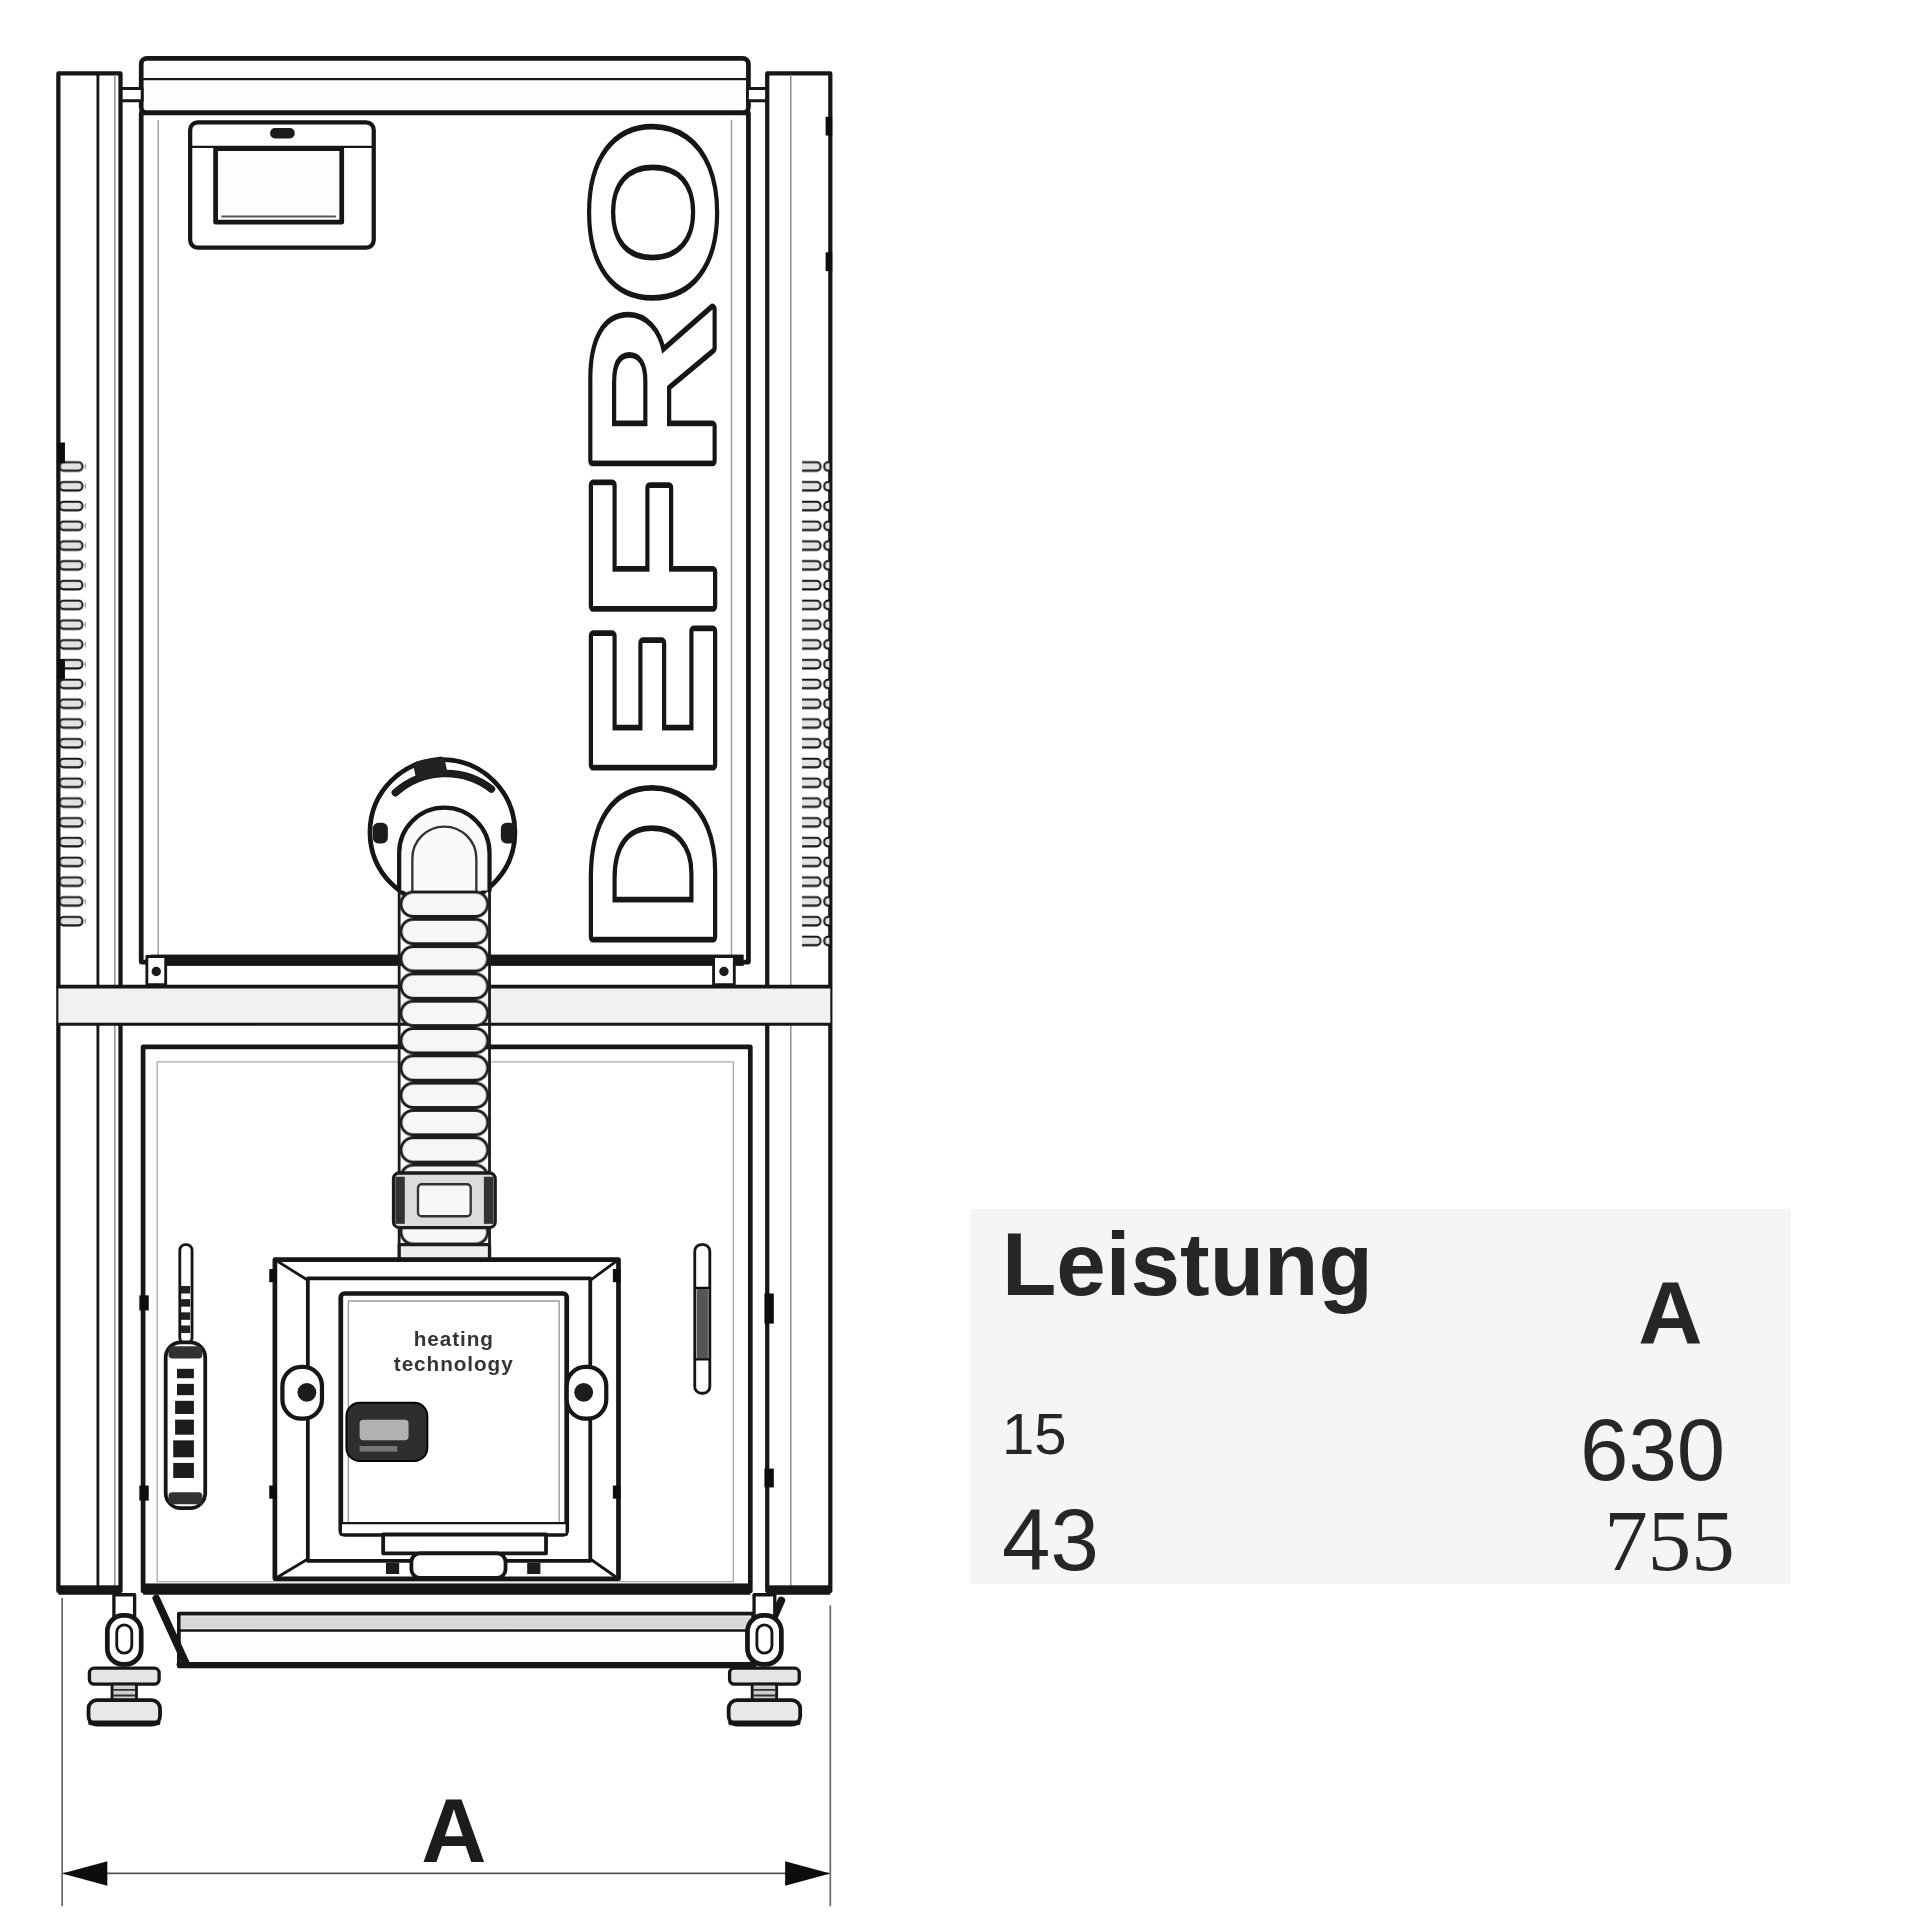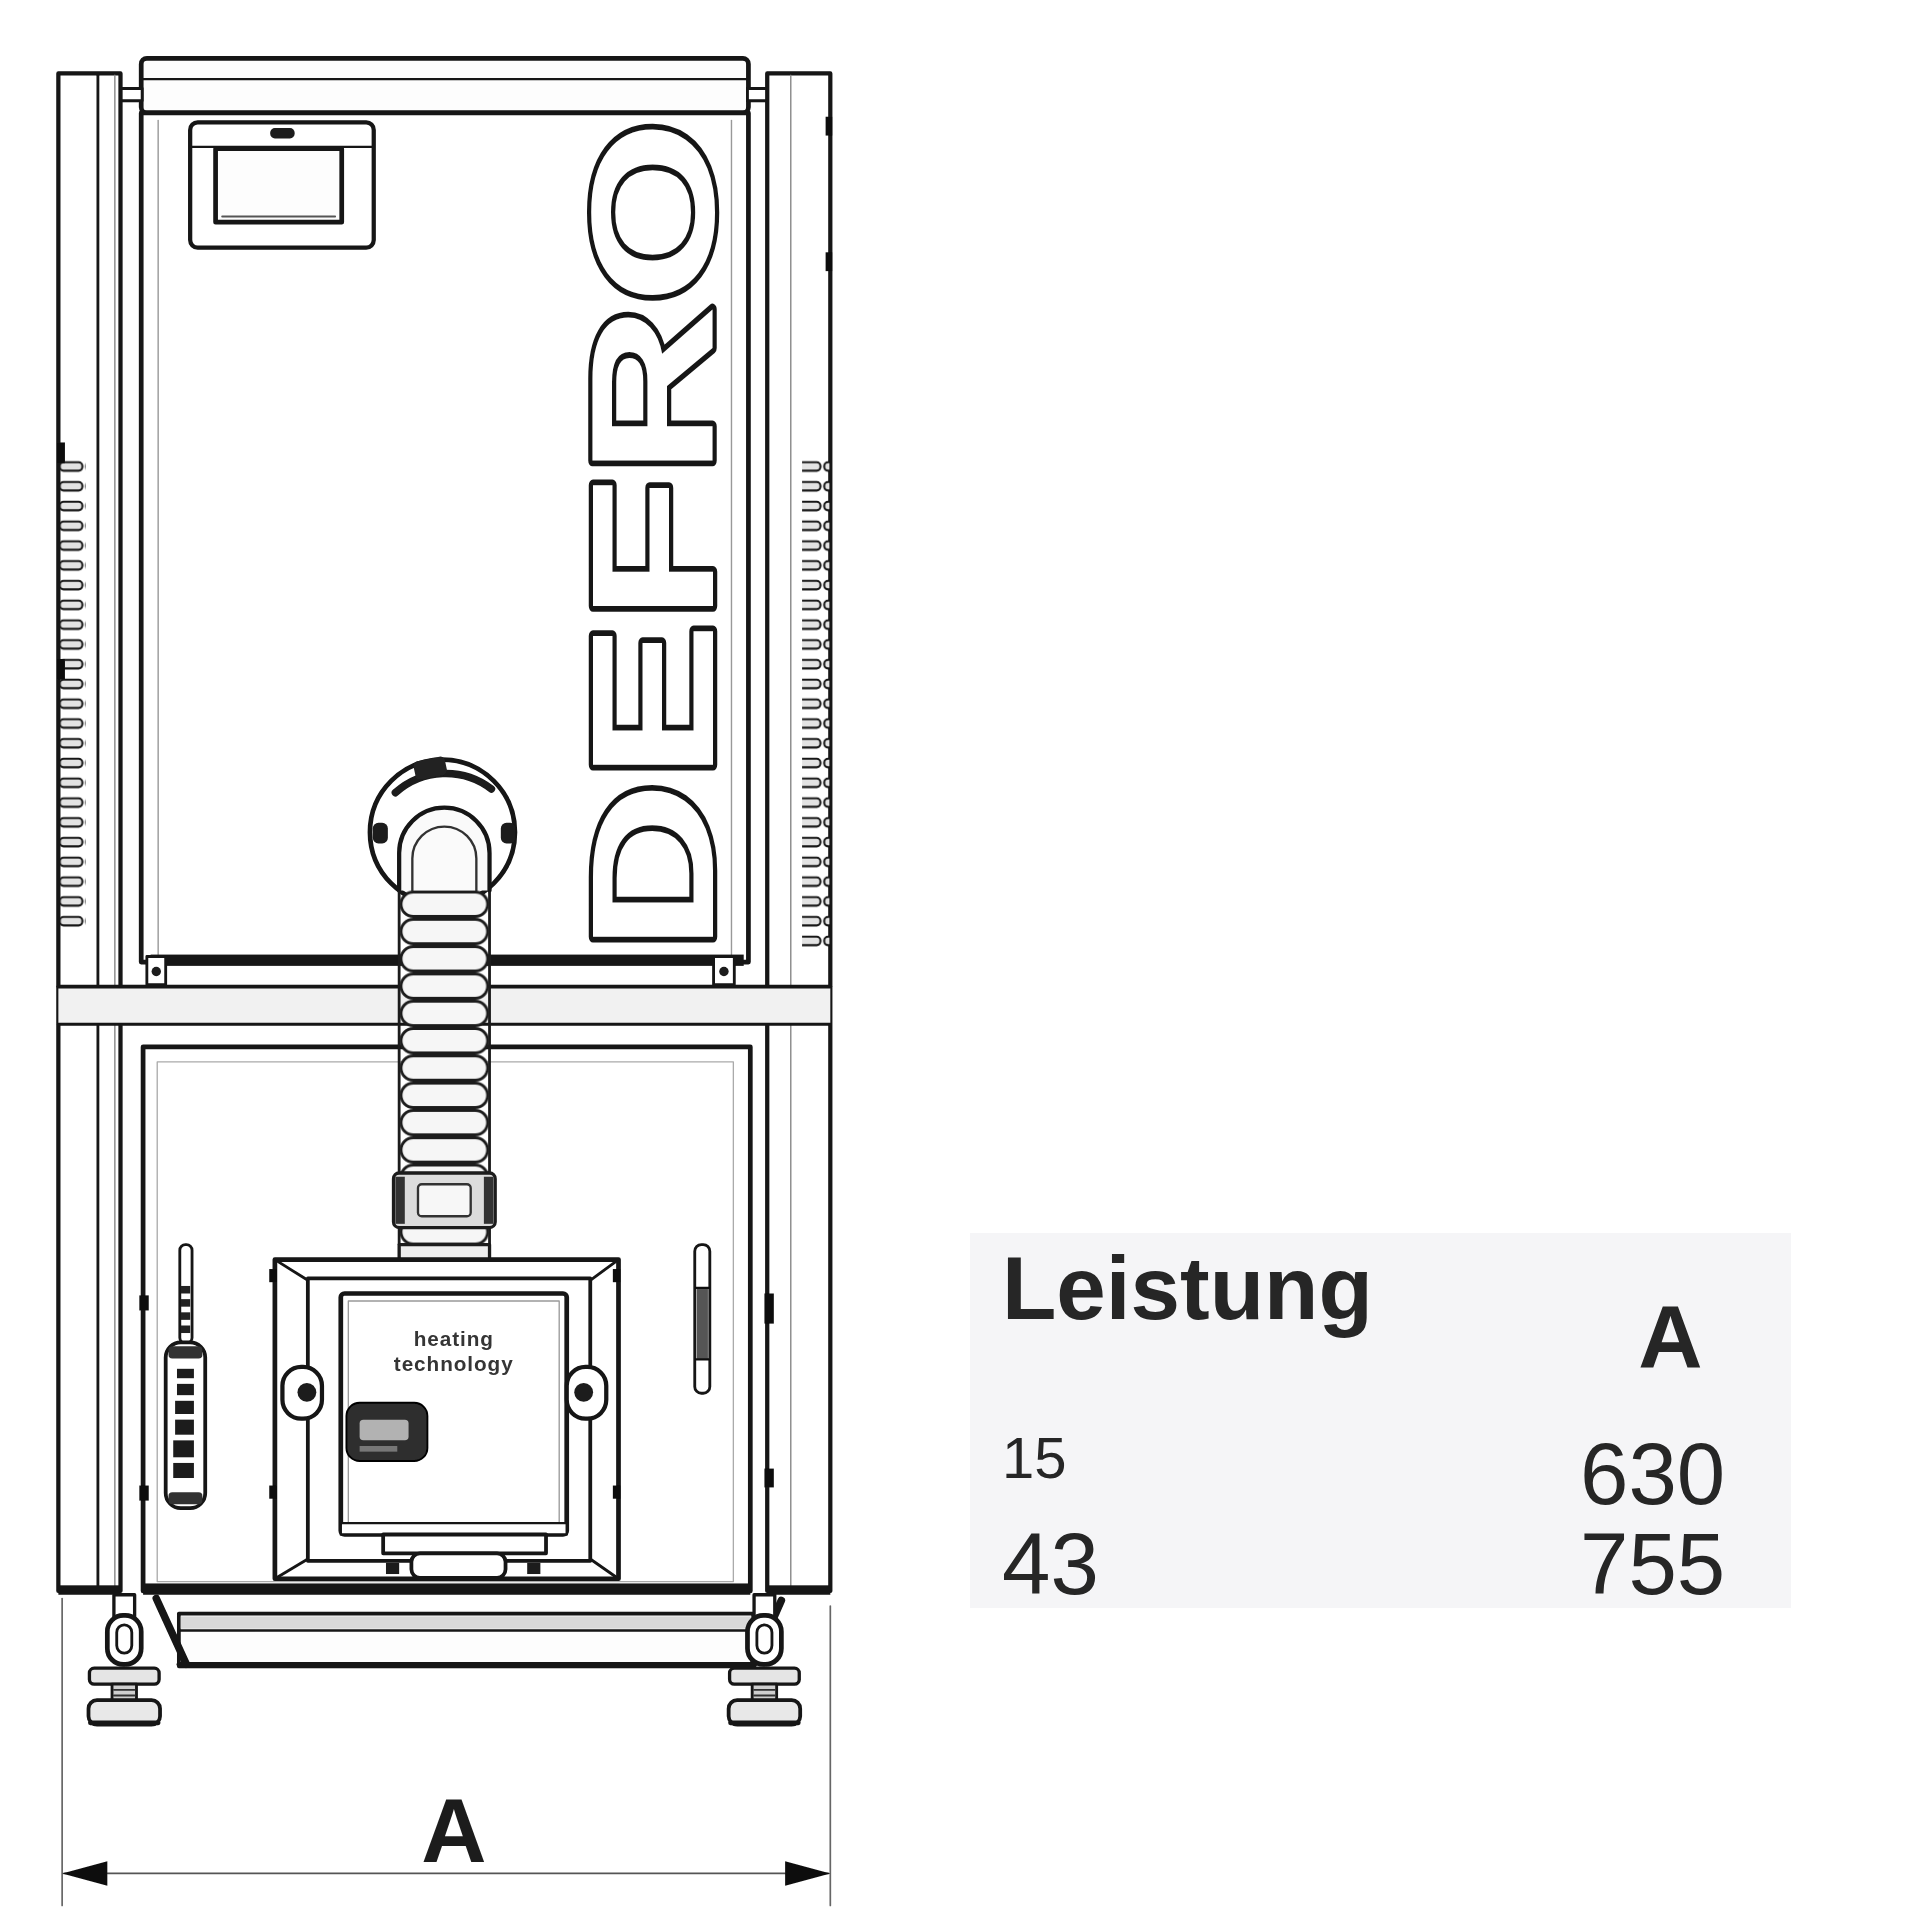--- a/index.html
+++ b/index.html
@@ -1,29 +1,29 @@
 <!DOCTYPE html>
 <html style="font-size:15px"><head>
 <meta charset="utf-8">
 <style>
   html,body{margin:0;padding:0;background:#ffffff;}
   .stage{position:relative;width:1928px;height:1928px;background:#ffffff;overflow:hidden;
          font-family:"Liberation Sans", sans-serif;}
   .stage svg{position:absolute;left:0;top:0;}
   
   .spec-panel{position:absolute;left:970px;top:1209px;width:821px;height:375px;
-              background:#f5f5f7;margin-top:24px;}
+              background:#f5f5f7;}
   .spec-panel span{position:absolute;color:#262626;white-space:nowrap;}
   .h1a{left:32px;top:3.8px;font-size:89px;font-weight:bold;}
   .h1b{left:32px;top:103px;font-size:89px;font-weight:bold;}
   .h2 {left:644px;top:53px;width:113px;text-align:center;font-size:89px;font-weight:bold;}
   .r1c1{left:32px;top:191px;font-size:58px;}
   .r1c2{left:610px;top:191px;width:179px;text-align:left;font-size:87px;}
   .r2c1{left:32px;top:281px;font-size:87px;}
-  .r2c2{left:610px;top:281px;width:179px;text-align:left;font-size:87px;}
+  .r2c2{left:610px;top:281px;width:179px;text-align:center;font-size:87px;font-family:Liberation Serif, serif;}
 </style>
 </head>
 <body>
 
 <div class="stage">
 
 <svg width="1928" height="1928" viewBox="0 0 2048 2048">
   <defs>
     <filter id="soft" x="-2%" y="-2%" width="104%" height="104%">
       <feGaussianBlur stdDeviation="0.65"></feGaussianBlur>

